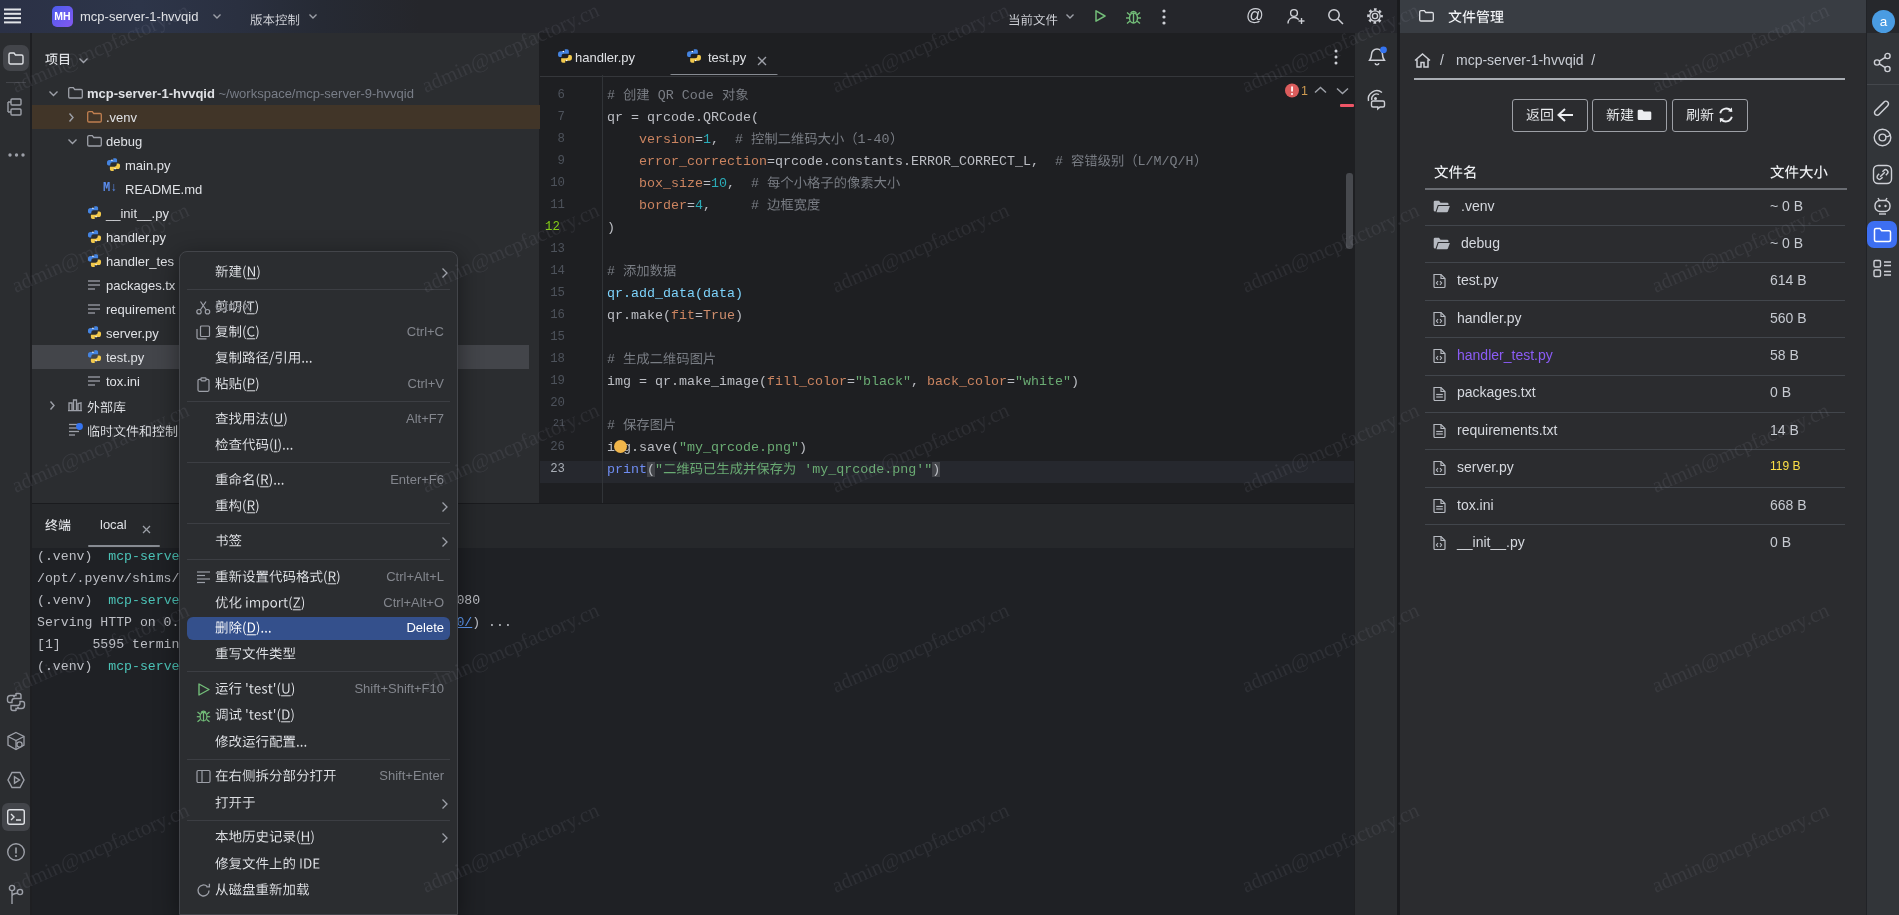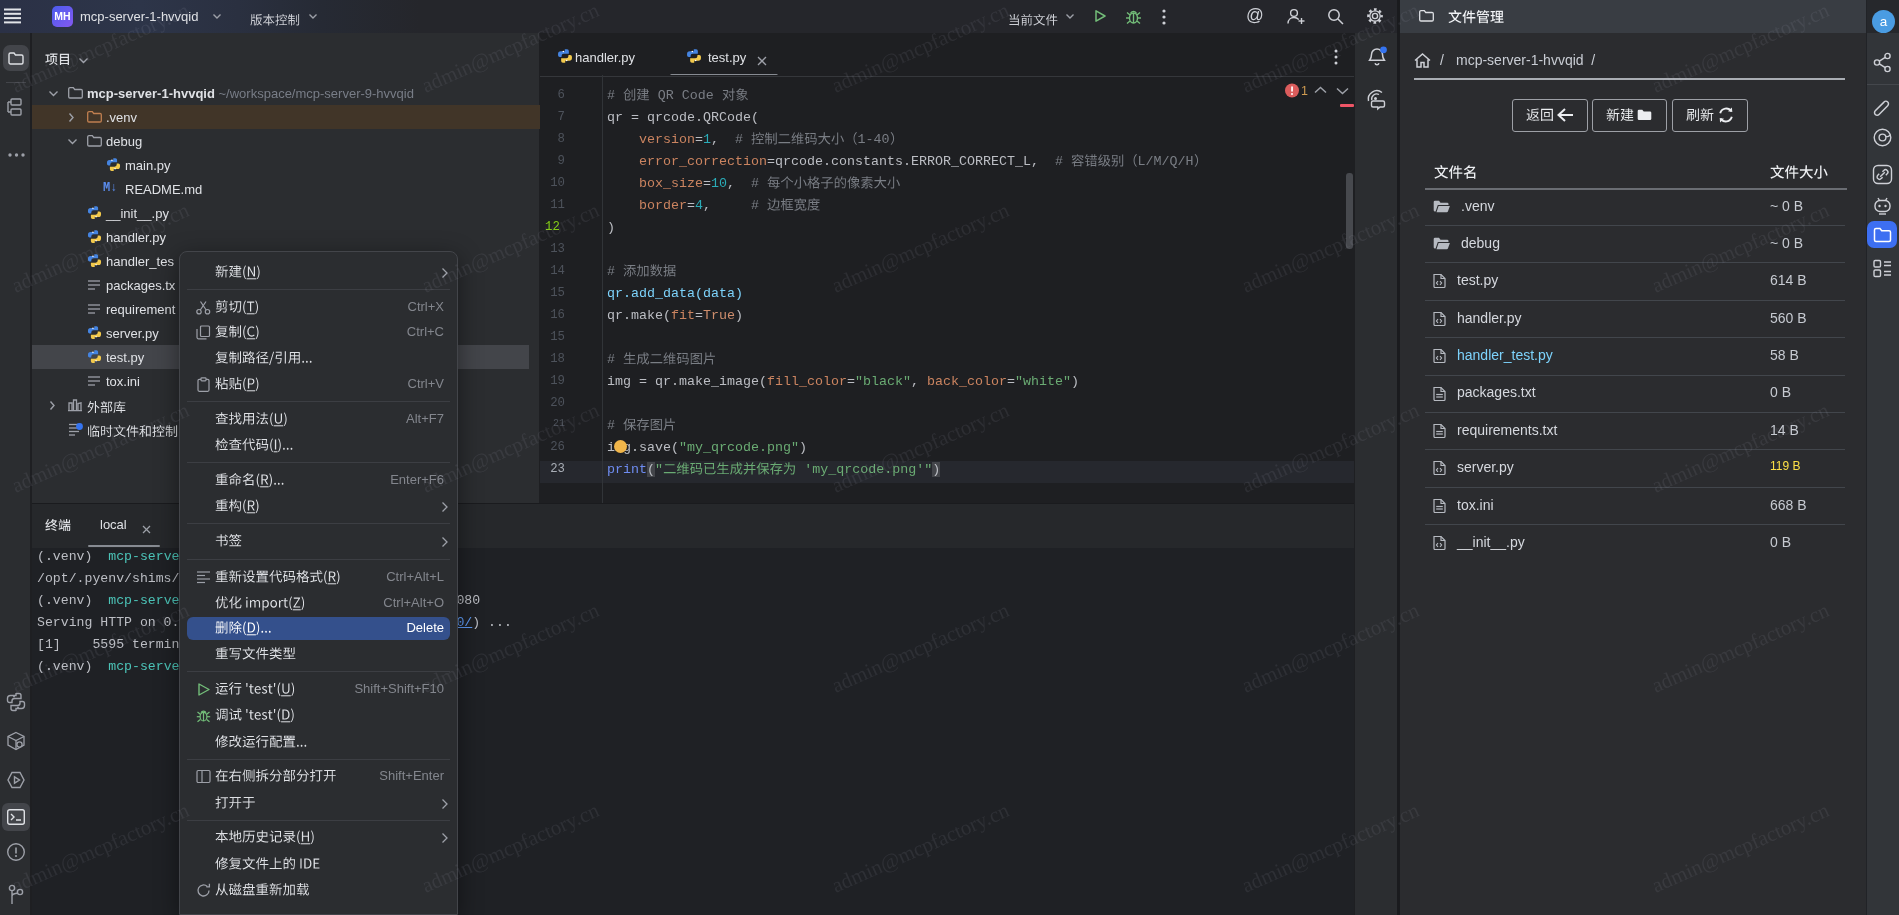--- a/index.html
+++ b/index.html
@@ -527,21 +527,21 @@
 <div class="abs" style="left:1457px;top:310px;font-size:14px;color:#d5d8de">handler.py</div>
 <div class="abs" style="left:1770px;top:310px;font-size:14px;color:#c6cad1">560 B</div>
 <div class="abs" style="left:1425px;top:337px;width:420px;height:1px;background:#42464c"></div>
 <svg class="abs" style="left:1433px;top:348.1px" width="13" height="15">
       <g fill="none" stroke="#b6bac1" stroke-width="1.2">
         <path d="M1 1.5 h7 l4 4 V13.5 a1 1 0 0 1 -1 1 H2 a1 1 0 0 1 -1 -1 Z"></path>
         <path d="M8 1.5 V5.5 h4"></path>
         <path d="M5 8.2 L3.4 10 L5 11.8 M7 8.2 L8.6 10 L7 11.8" stroke-width="1.1"></path>
       </g>
     </svg>
-<div class="abs" style="left:1457px;top:347px;font-size:14px;color:#7dd3fc">handler_test.py</div>
+<div class="abs" style="left:1457px;top:347px;font-size:14px;color:#8b5cf6">handler_test.py</div>
 <div class="abs" style="left:1770px;top:347px;font-size:14px;color:#c6cad1">58 B</div>
 <div class="abs" style="left:1425px;top:375px;width:420px;height:1px;background:#42464c"></div>
 <svg class="abs" style="left:1433px;top:385.5px" width="13" height="15">
       <g fill="none" stroke="#b6bac1" stroke-width="1.2">
         <path d="M1 1.5 h7 l4 4 V13.5 a1 1 0 0 1 -1 1 H2 a1 1 0 0 1 -1 -1 Z"></path>
         <path d="M8 1.5 V5.5 h4"></path>
         <line x1="3.2" y1="8.5" x2="9.8" y2="8.5"></line>
         <line x1="3.2" y1="11" x2="9.8" y2="11"></line>
       </g>
     </svg>
@@ -659,21 +659,21 @@
           <line x1="4.3" y1="10" x2="10" y2="1.5"></line>
           <line x1="10.2" y1="10" x2="4.5" y2="1.5"></line>
         </g>
       </svg></div>
 <div class="abs" style="left:215px;top:297.5px"><svg style="display:inline-block;vertical-align:baseline;margin-bottom:-4.0px;" width="44.2" height="17.6" viewBox="0 -13.5 44.2 17.6">
         <g fill="#dfe1e5">
           <path d="M8.0 -8.3V-4.8H8.9V-8.3ZM10.6 -8.7V-4.5C10.6 -4.4 10.6 -4.3 10.4 -4.3C10.3 -4.3 9.8 -4.3 9.2 -4.3C9.3 -4.1 9.5 -3.8 9.5 -3.6C10.3 -3.6 10.8 -3.6 11.1 -3.7C11.4 -3.8 11.5 -4.0 11.5 -4.5V-8.7ZM9.3 -11.4C9.1 -11.0 8.7 -10.4 8.4 -10.0H4.3L4.9 -10.1C4.8 -10.5 4.4 -11.0 4.1 -11.4L3.2 -11.2C3.5 -10.8 3.8 -10.3 4.0 -10.0H0.9V-9.2H12.7V-10.0H9.4C9.7 -10.3 10.0 -10.7 10.3 -11.2ZM1.1 -3.1V-2.2H5.5C5.0 -0.9 3.9 -0.1 0.7 0.3C0.9 0.5 1.1 0.9 1.2 1.1C4.7 0.6 6.0 -0.4 6.6 -2.2H10.8C10.6 -0.8 10.4 -0.2 10.2 0.1C10.1 0.1 9.9 0.2 9.6 0.2C9.4 0.2 8.5 0.2 7.7 0.1C7.9 0.3 8.0 0.7 8.0 1.0C8.8 1.0 9.6 1.0 10.0 1.0C10.4 1.0 10.7 0.9 11.0 0.7C11.4 0.3 11.6 -0.6 11.8 -2.7C11.8 -2.8 11.9 -3.1 11.9 -3.1ZM5.6 -7.8V-7.0H2.7V-7.8ZM1.8 -8.5V-3.7H2.7V-5.0H5.6V-4.5C5.6 -4.4 5.6 -4.3 5.5 -4.3C5.4 -4.3 5.0 -4.3 4.5 -4.3C4.6 -4.1 4.7 -3.9 4.8 -3.7C5.4 -3.7 5.8 -3.7 6.1 -3.8C6.4 -3.9 6.5 -4.1 6.5 -4.5V-8.5ZM5.6 -6.4V-5.6H2.7V-6.4Z M19.2 -10.2V-9.2H21.3C21.3 -5.3 21.0 -1.6 17.7 0.3C18.0 0.4 18.3 0.8 18.4 1.1C22.0 -1.0 22.3 -5.0 22.4 -9.2H25.2C25.0 -3.1 24.8 -0.8 24.3 -0.3C24.2 -0.1 24.1 -0.1 23.8 -0.1C23.5 -0.1 22.8 -0.1 22.0 -0.1C22.2 0.1 22.3 0.6 22.3 0.9C23.0 0.9 23.8 0.9 24.2 0.9C24.7 0.9 25.0 0.7 25.3 0.3C25.8 -0.4 26.0 -2.7 26.2 -9.6C26.2 -9.7 26.2 -10.2 26.2 -10.2ZM15.5 -0.9C15.8 -1.2 16.2 -1.4 19.5 -2.8C19.4 -3.1 19.3 -3.5 19.3 -3.7L16.6 -2.6V-6.7L19.3 -7.3L19.2 -8.2L16.6 -7.7V-10.8H15.6V-7.5L13.9 -7.1L14.0 -6.2L15.6 -6.5V-2.8C15.6 -2.3 15.3 -2.0 15.1 -1.8C15.2 -1.6 15.5 -1.2 15.5 -0.9Z M30.2 2.6 31.0 2.3C29.8 0.4 29.3 -1.9 29.3 -4.2C29.3 -6.5 29.8 -8.8 31.0 -10.7L30.2 -11.0C29.0 -9.0 28.2 -6.8 28.2 -4.2C28.2 -1.5 29.0 0.6 30.2 2.6Z M35.0 0.0H36.2V-8.8H39.2V-9.9H32.0V-8.8H35.0Z M41.0 2.6C42.2 0.6 43.0 -1.5 43.0 -4.2C43.0 -6.8 42.2 -9.0 41.0 -11.0L40.2 -10.7C41.4 -8.8 42.0 -6.5 42.0 -4.2C42.0 -1.9 41.4 0.4 40.2 2.3Z"></path>
           <rect x="31.6" y="1.8" width="8.1" height="1.0" fill="#dfe1e5"></rect>
         </g>
       </svg></div>
-<div class="abs" style="left:215px;top:299px;width:229px;text-align:right;font-size:13px;color:#83868d">Ctrl+X</div>
+<div class="abs" style="left:215px;top:299px;width:229px;text-align:left;font-size:13px;color:#83868d">Ctrl+X</div>
 <div class="abs" style="left:196px;top:324.5px;width:15px;height:15px"><svg width="15" height="15">
         <g fill="none" stroke="#9da0a8" stroke-width="1.2">
           <rect x="4.5" y="1" width="9" height="10.5" rx="1"></rect>
           <path d="M10.5 13.8 H2.5 A1.5 1.5 0 0 1 1 12.3 V4"></path>
         </g>
       </svg></div>
 <div class="abs" style="left:215px;top:322.5px"><svg style="display:inline-block;vertical-align:baseline;margin-bottom:-4.0px;" width="44.7" height="17.6" viewBox="0 -13.5 44.7 17.6">
         <g fill="#dfe1e5">
           <path d="M3.9 -6.0H10.2V-5.0H3.9ZM3.9 -7.5H10.2V-6.7H3.9ZM2.9 -8.3V-4.3H4.4C3.6 -3.3 2.4 -2.3 1.3 -1.7C1.5 -1.6 1.8 -1.2 2.0 -1.1C2.5 -1.4 3.1 -1.8 3.6 -2.2C4.2 -1.7 4.9 -1.1 5.7 -0.7C4.1 -0.2 2.2 0.0 0.4 0.2C0.6 0.4 0.8 0.8 0.8 1.1C2.9 0.9 5.0 0.5 6.9 -0.2C8.5 0.4 10.4 0.8 12.4 1.0C12.6 0.7 12.8 0.3 13.0 0.1C11.2 -0.0 9.5 -0.3 8.0 -0.7C9.3 -1.3 10.3 -2.1 11.0 -3.1L10.4 -3.5L10.2 -3.4H4.8C5.1 -3.7 5.3 -4.0 5.5 -4.3L5.4 -4.3H11.2V-8.3ZM3.6 -11.3C3.0 -10.0 1.8 -8.8 0.6 -8.0C0.9 -7.8 1.2 -7.4 1.3 -7.2C2.0 -7.7 2.7 -8.4 3.3 -9.2H12.2V-10.0H3.9C4.2 -10.4 4.4 -10.7 4.5 -11.1ZM9.4 -2.7C8.8 -2.0 7.9 -1.5 6.8 -1.1C5.8 -1.5 5.0 -2.0 4.3 -2.7Z M22.6 -10.1V-2.6H23.6V-10.1ZM25.0 -11.2V-0.3C25.0 -0.1 25.0 -0.0 24.8 -0.0C24.5 -0.0 23.7 -0.0 22.9 -0.0C23.1 0.3 23.2 0.7 23.3 1.0C24.3 1.0 25.0 1.0 25.4 0.8C25.9 0.6 26.0 0.4 26.0 -0.3V-11.2ZM15.4 -11.0C15.1 -9.7 14.7 -8.4 14.1 -7.5C14.3 -7.4 14.8 -7.2 15.0 -7.1C15.2 -7.5 15.4 -7.9 15.6 -8.5H17.4V-7.0H14.1V-6.1H17.4V-4.7H14.7V-0.0H15.6V-3.8H17.4V1.1H18.4V-3.8H20.2V-1.1C20.2 -0.9 20.2 -0.9 20.1 -0.9C19.9 -0.9 19.5 -0.9 18.9 -0.9C19.0 -0.6 19.1 -0.3 19.2 0.0C19.9 0.0 20.5 0.0 20.8 -0.1C21.1 -0.3 21.2 -0.6 21.2 -1.0V-4.7H18.4V-6.1H21.7V-7.0H18.4V-8.5H21.1V-9.4H18.4V-11.3H17.4V-9.4H16.0C16.1 -9.9 16.3 -10.3 16.4 -10.8Z M30.2 2.6 31.0 2.3C29.8 0.4 29.3 -1.9 29.3 -4.2C29.3 -6.5 29.8 -8.8 31.0 -10.7L30.2 -11.0C29.0 -9.0 28.2 -6.8 28.2 -4.2C28.2 -1.5 29.0 0.6 30.2 2.6Z M36.7 0.2C37.9 0.2 38.9 -0.3 39.7 -1.2L39.0 -2.0C38.4 -1.3 37.7 -0.9 36.7 -0.9C34.8 -0.9 33.6 -2.5 33.6 -5.0C33.6 -7.5 34.9 -9.0 36.7 -9.0C37.6 -9.0 38.2 -8.6 38.8 -8.0L39.4 -8.9C38.9 -9.5 37.9 -10.1 36.7 -10.1C34.2 -10.1 32.3 -8.1 32.3 -4.9C32.3 -1.7 34.2 0.2 36.7 0.2Z M41.5 2.6C42.8 0.6 43.5 -1.5 43.5 -4.2C43.5 -6.8 42.8 -9.0 41.5 -11.0L40.7 -10.7C41.9 -8.8 42.5 -6.5 42.5 -4.2C42.5 -1.9 41.9 0.4 40.7 2.3Z"></path>
           <rect x="31.6" y="1.8" width="8.6" height="1.0" fill="#dfe1e5"></rect>

